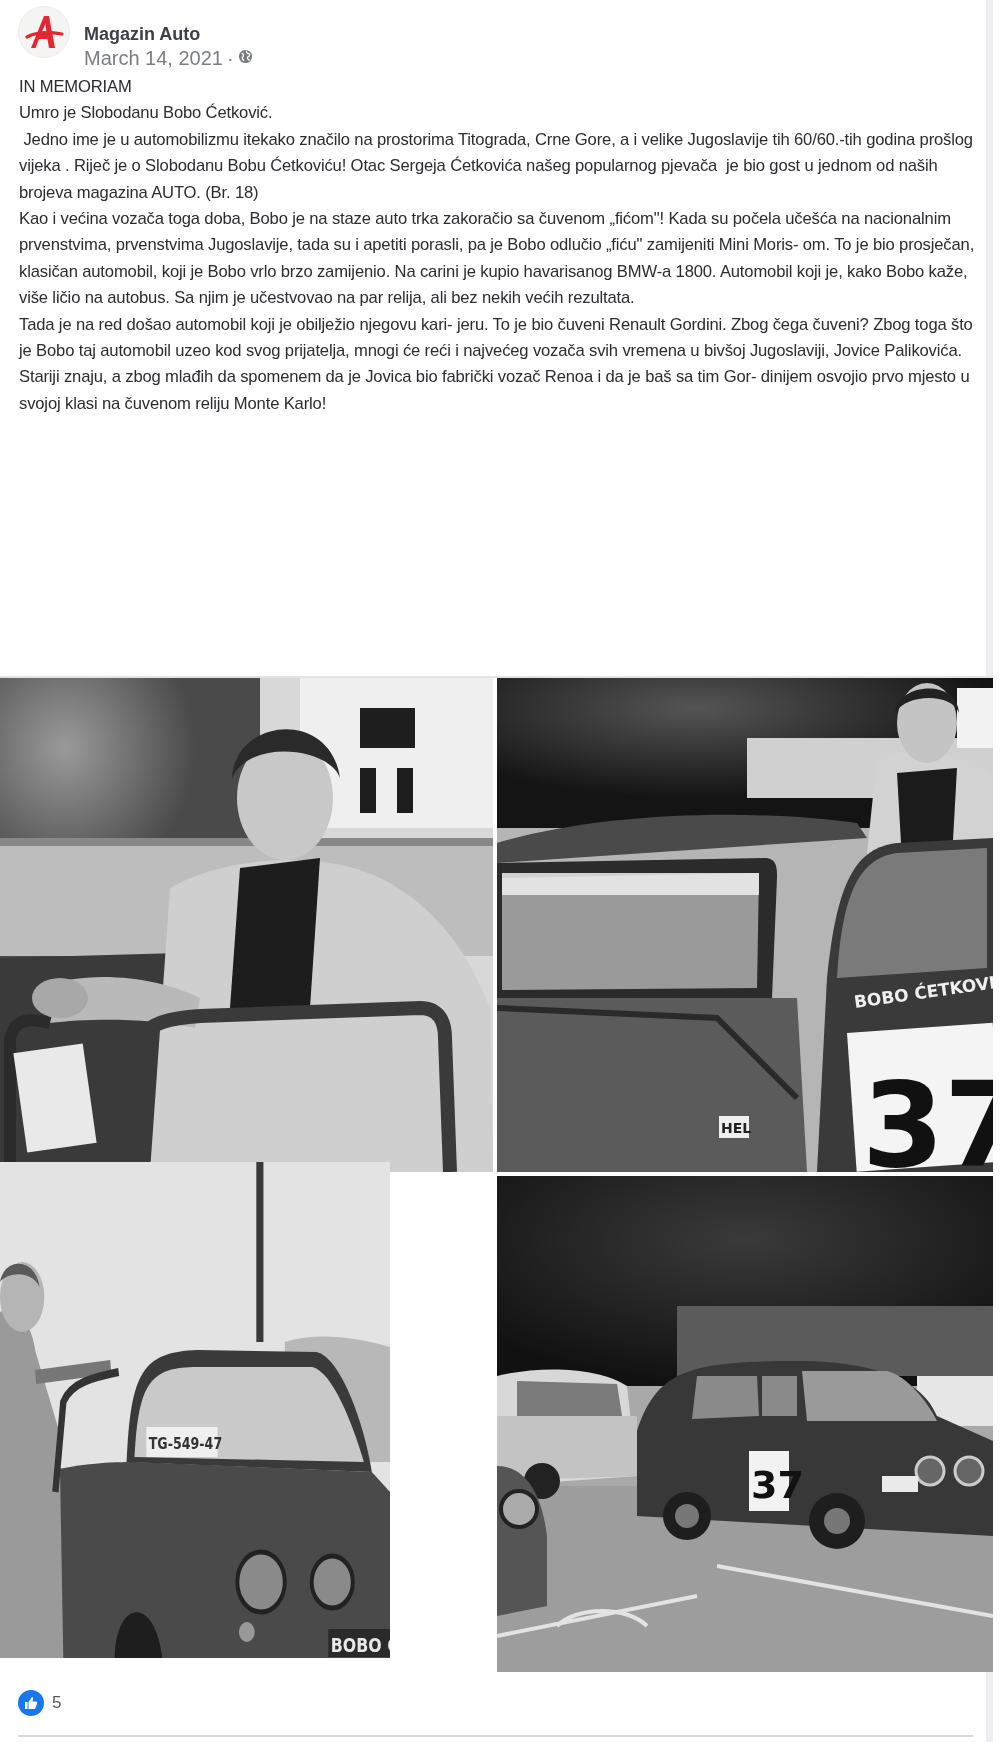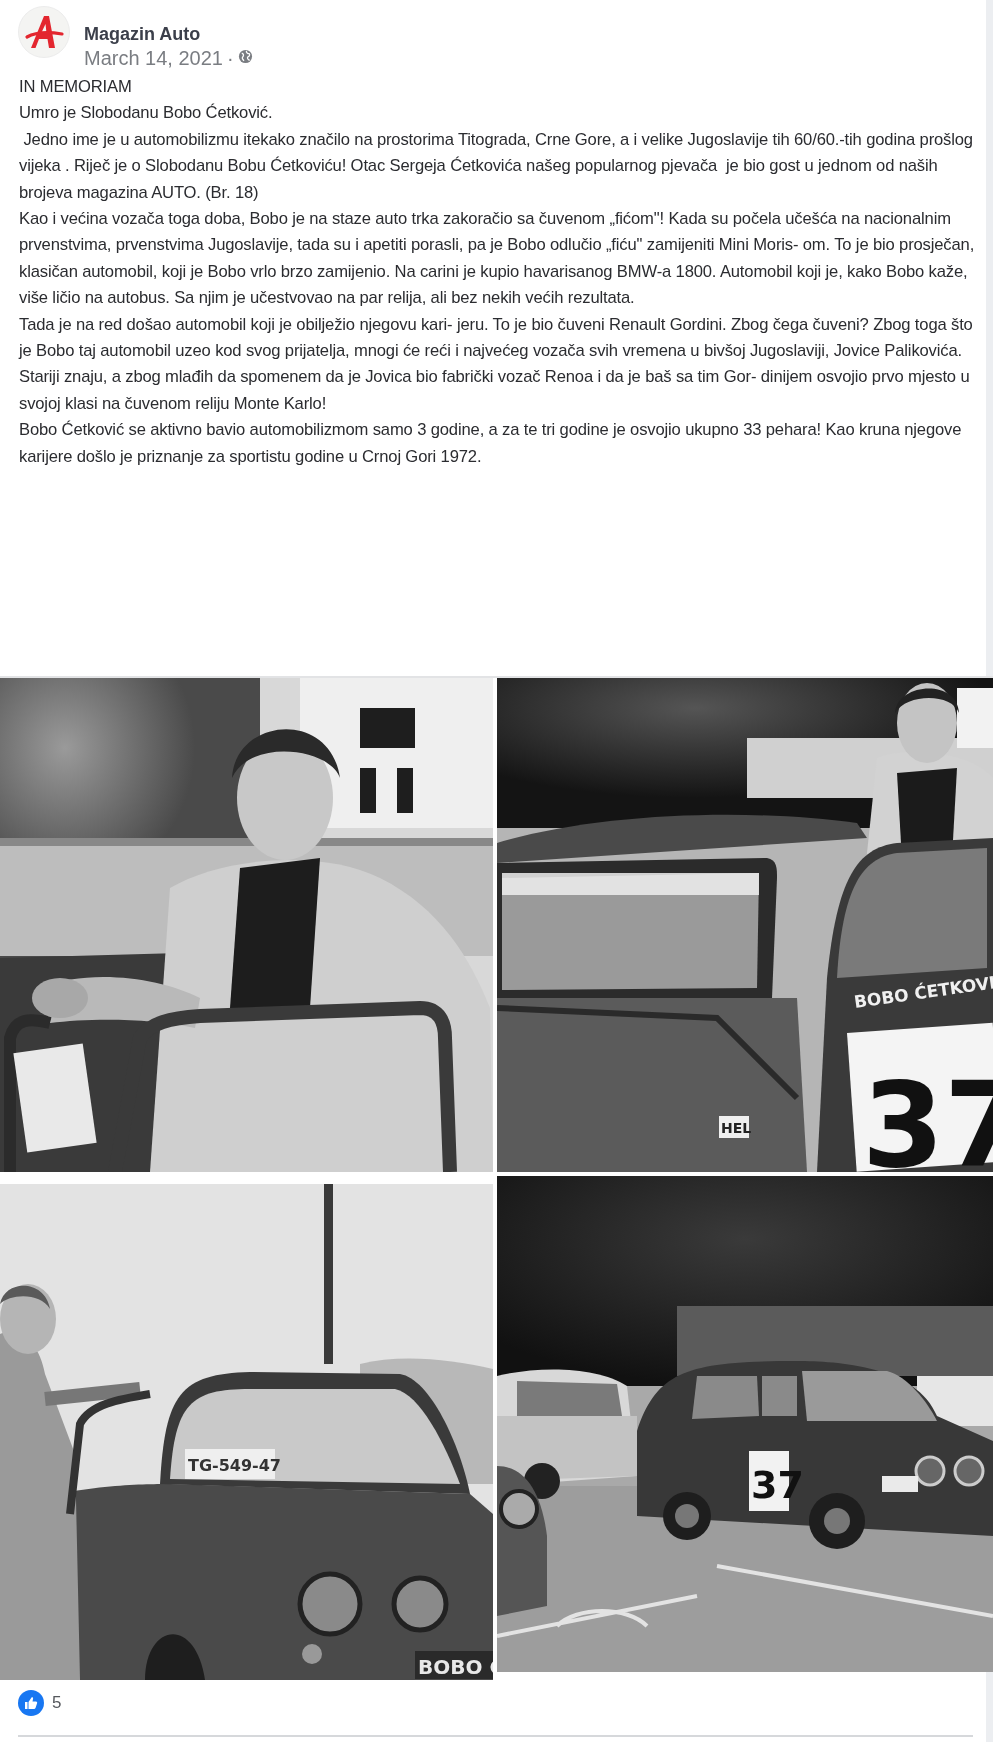--- a/index.html
+++ b/index.html
@@ -19,21 +19,21 @@
 
     .body-text { position: absolute; left: 19px; top: 74px; width: 960px; font-family: Liberation Sans, sans-serif; font-size: 16.6px; line-height: 26.4px; color: #2b2c30; letter-spacing: -0.15px; }
     .body-text p { white-space: pre-wrap; }
 
     .grid { position: absolute; left: 0; top: 678px; width: 993px; height: 994px; background: #ffffff; }
     .grid-top-line { position: absolute; left: 0; top: 676px; width: 993px; height: 2px; background: #e2e3e5; }
     .photo { position: absolute; overflow: hidden; background: #777; }
     .photo svg { width: 100%; height: 100%; display: block; }
     .p1 { left: 0; top: 0; width: 493px; height: 494px; }
     .p2 { left: 497px; top: 0; width: 496px; height: 494px; }
-    .p3 { left: 0; top: 506px; width: 493px; height: 496px; }
+    .p3 { left: 0; top: 484px; width: 390px; height: 496px; }
     .p4 { left: 497px; top: 498px; width: 496px; height: 496px; }
 
     .reactions { position: absolute; left: 18px; top: 1688px; display: flex; align-items: center; height: 30px; }
     .like-badge { width: 26px; height: 26px; border-radius: 50%; background: #1877f2; display: flex; align-items: center; justify-content: center; }
     .like-badge svg { width: 16px; height: 16px; }
     .like-count { margin-left: 8px; font-family: "Liberation Sans", sans-serif; font-size: 17px; color: #55585d; }
     .divider { position: absolute; left: 18px; top: 1735px; width: 955px; height: 2px; background: #d6d8db; }
   </style>
 </head>
 <body>
@@ -59,21 +59,20 @@
       </div>
     </div>
   </div>
 
   <div class="body-text">
     <p>IN MEMORIAM</p>
     <p>Umro je Slobodanu Bobo Ćetković.</p>
     <p> Jedno ime je u automobilizmu itekako značilo na prostorima Titograda, Crne Gore, a i velike Jugoslavije tih 60/60.-tih godina prošlog vijeka . Riječ je o Slobodanu Bobu Ćetkoviću! Otac Sergeja Ćetkovića našeg popularnog pjevača  je bio gost u jednom od naših brojeva magazina AUTO. (Br. 18)</p>
     <p>Kao i većina vozača toga doba, Bobo je na staze auto trka zakoračio sa čuvenom „fićom"! Kada su počela učešća na nacionalnim prvenstvima, prvenstvima Jugoslavije, tada su i apetiti porasli, pa je Bobo odlučio „fiću" zamijeniti Mini Moris- om. To je bio prosječan, klasičan automobil, koji je Bobo vrlo brzo zamijenio. Na carini je kupio havarisanog BMW-a 1800. Automobil koji je, kako Bobo kaže, više ličio na autobus. Sa njim je učestvovao na par relija, ali bez nekih većih rezultata.</p>
     <p>Tada je na red došao automobil koji je obilježio njegovu kari- jeru. To je bio čuveni Renault Gordini. Zbog čega čuveni? Zbog toga što je Bobo taj automobil uzeo kod svog prijatelja, mnogi će reći i najvećeg vozača svih vremena u bivšoj Jugoslaviji, Jovice Palikovića. Stariji znaju, a zbog mlađih da spomenem da je Jovica bio fabrički vozač Renoa i da je baš sa tim Gor- dinijem osvojio prvo mjesto u svojoj klasi na čuvenom reliju Monte Karlo!</p>
-    <p>Bobo Ćetković se aktivno bavio automobilizmom samo 3 godine, a za te tri godine je osvojio ukupno 33 pehara! Kao kruna njegove karijere došlo je priznanje za sportistu godine u Crnoj Gori 1972.</p>
   </div>
 
   <div class="grid-top-line"></div>
 
   <div class="grid">
 
     <div class="photo p1">
       <svg viewBox="0 0 493 494" preserveAspectRatio="none">
         <defs>
           <radialGradient id="tree1" cx="0.25" cy="0.25" r="0.5">

